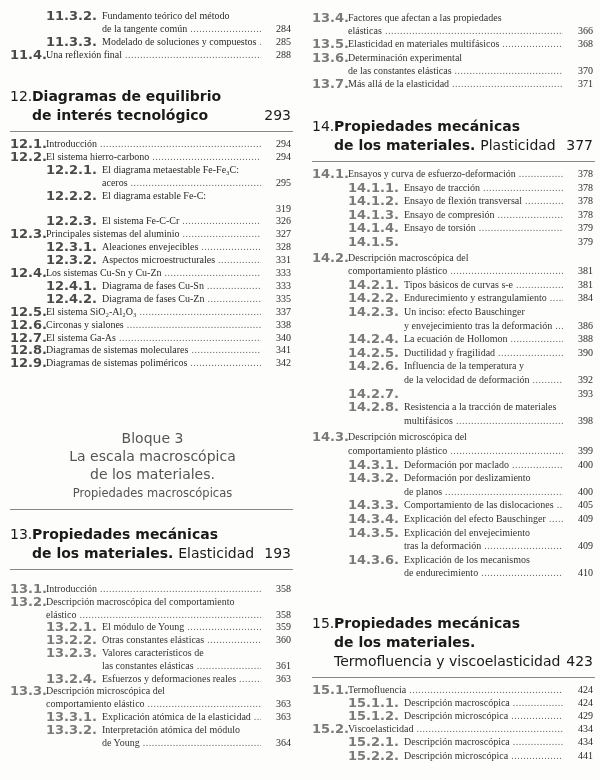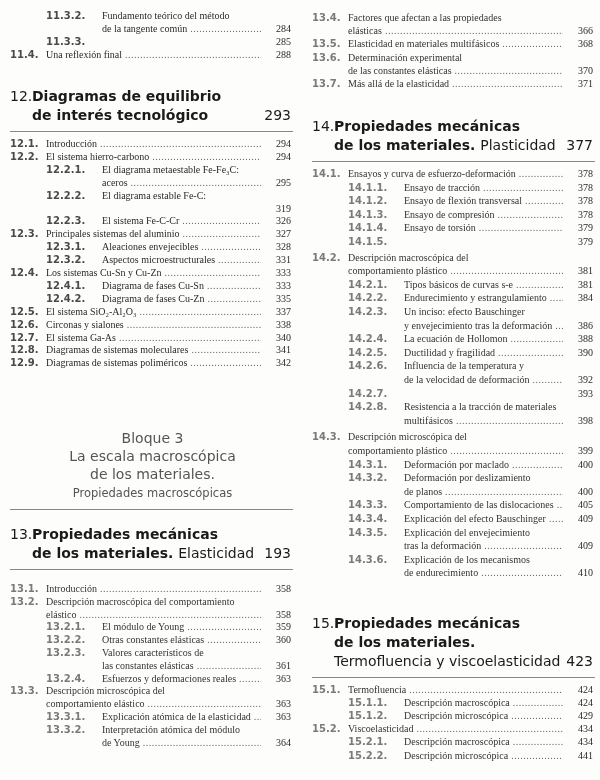--- a/index.html
+++ b/index.html
@@ -1,21 +1,21 @@
 <!DOCTYPE html>
 <html><head>
 <meta charset="utf-8">
 <style>
   html, body { margin:0; padding:0; }
   body { width:600px; height:780px; background:#fdfdfb; overflow:hidden; position:relative; color:#2a2a2a; }
   .col { position:absolute; top:0; width:285px; }
   #left { left:10px; }
   #right { left:312px; }
   .toc-line { position:absolute; left:0; right:0; font-family:"Liberation Serif", serif; font-size:10px; line-height:12px; height:12px; white-space:nowrap; }
-  .toc-line .num { position:absolute; left:0; font-family:"DejaVu Sans", sans-serif; font-weight:bold; font-size:10px; color:#4a4a4a; }
+  .toc-line .num { position:absolute; left:0; font-family:"DejaVu Sans", sans-serif; font-weight:bold; font-size:13px; color:#4a4a4a; }
   .toc-line.l1 .num { left:0; }
   .toc-line.l2 .num { left:36px; }
   .toc-line .txt { position:absolute; overflow:hidden; right:34px; }
   .toc-line.l1 .txt { left:36px; }
   .toc-line.l2 .txt { left:92px; }
   .toc-line .txt.dots::after { content:" ............................................................................................................"; color:#666; letter-spacing:0.5px; }
   .toc-line .pg { position:absolute; right:4px; text-align:right; }
   .gray .num { color:#7a7a7a; }
   .gray .txt { color:#333; }
   .chap { position:absolute; left:0; right:0; font-family:"DejaVu Sans", sans-serif; font-size:14px; line-height:19px; color:#1a1a1a; }
@@ -33,20 +33,21 @@
     <div class="toc-line l2" style="top: 10px;">
       <span class="num">11.3.2.</span>
       <span class="txt">Fundamento teórico del método</span>
     </div>
     <div class="toc-line l2" style="top: 23px;">
       <span class="txt dots">de la tangente común</span>
       <span class="pg">284</span>
     </div>
     <div class="toc-line l2" style="top: 36px;">
       <span class="num">11.3.3.</span>
+      <span class="txt dots">Modelado de soluciones y compuestos</span>
       <span class="pg">285</span>
     </div>
     <div class="toc-line l1" style="top: 49px;">
       <span class="num">11.4.</span>
       <span class="txt dots">Una reflexión final</span>
       <span class="pg">288</span>
     </div>
     <div class="chap" style="top: 87px; height: 38px;">
       <span class="cn">12.</span>
       <span class="ct" style="top: 19px;">de interés tecnológico</span>

